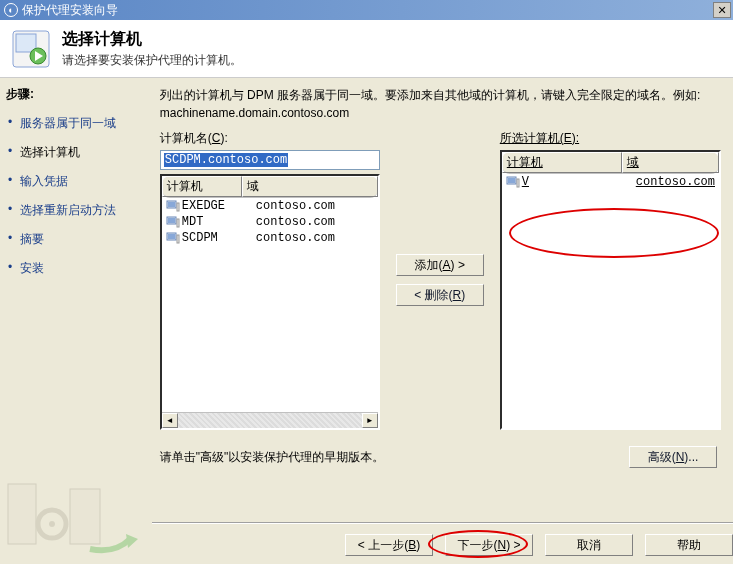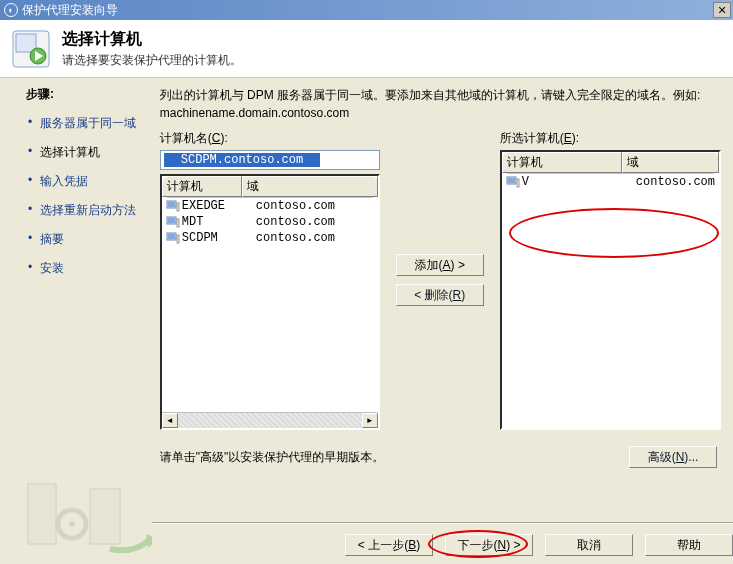--- a/index.html
+++ b/index.html
@@ -46,21 +46,20 @@
     position:relative;
   }
   .banner-icon svg { width:42px; height:42px; }
   .banner-text .heading { font-size:16px; font-weight:bold; }
   .banner-text .sub { font-size:12px; color:#333; margin-top:2px;}
   
   .body {
     display:flex;
     height: calc(564px - 20px - 58px);
     position:relative;
-    margin-left:20px;
   }
   .sidebar {
     width: 168px;
     padding: 8px 6px;
     position:relative;
     overflow:hidden;
   }
   .sidebar .steps-hdr { font-weight:bold; margin-bottom:6px; }
   .sidebar ul { list-style:none; margin:0; padding:0;}
   .sidebar li {
@@ -89,35 +88,35 @@
   }
   .instr { line-height:1.5; margin-bottom:8px; }
   .cols {
     display:flex;
     gap:10px;
     height:300px;
   }
   .col { display:flex; flex-direction:column; }
   .col-left { width:220px; }
   .col-mid { width:100px; align-items:center; justify-content:center; gap:8px;}
-  .col-right { flex:1; }
+  .col-right { flex:1;text-decoration:underline; }
   .lbl { margin-bottom:3px; }
   .lbl .u { text-decoration: underline; }
   .txtfield {
     height:20px;
     background:#fff;
     border:1px solid #7f9db9;
     padding:1px 3px;
     display:flex; align-items:center;
     margin-bottom:4px;
   }
   .txtfield .sel {
     background:#316ac5;
     color:#fff;
-    padding:0 17px;
+    padding:0 1px;
     font-family: "Courier New", monospace;
     font-size:12px;
   }
   .listbox {
     flex:1;
     background:#fff;
     border:2px inset #fff;
     border-top-color:#808080;
     border-left-color:#808080;
     overflow:auto;

